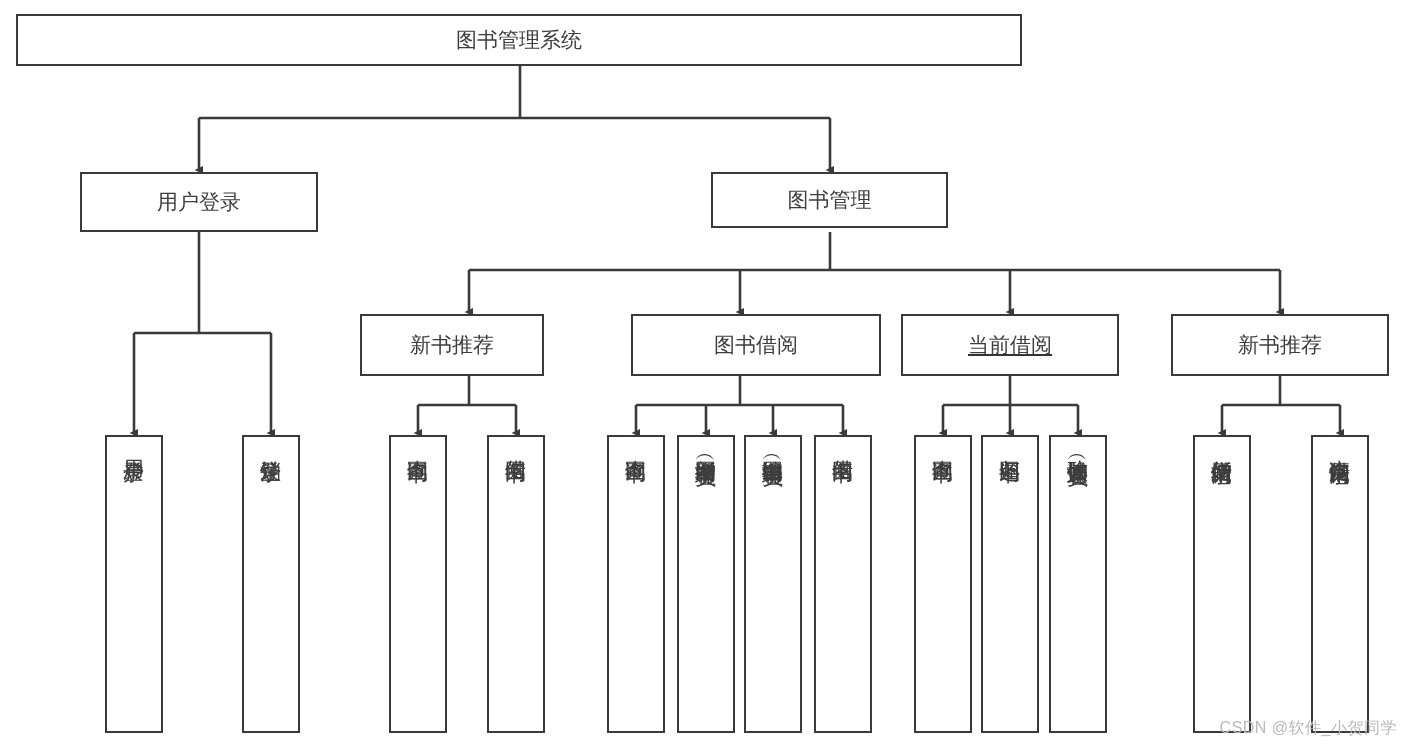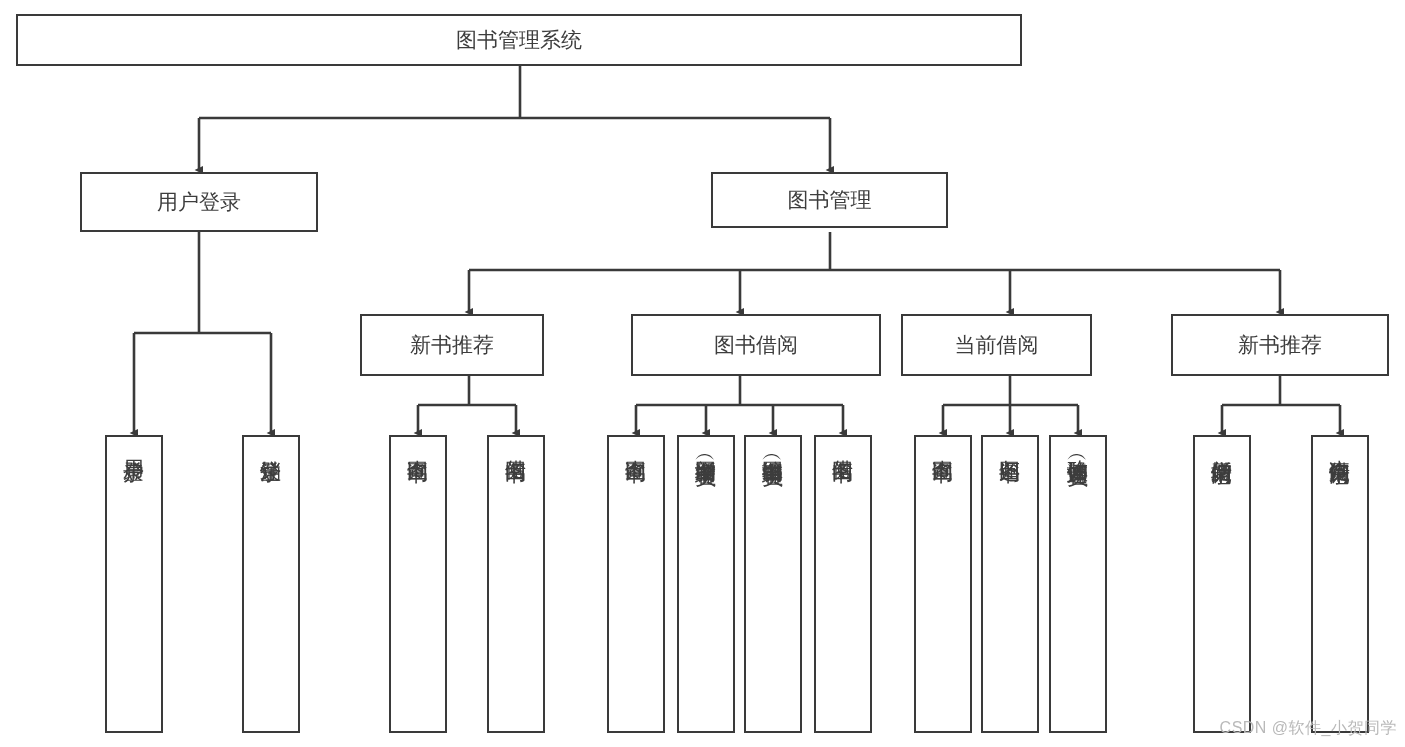--- a/index.html
+++ b/index.html
@@ -124,21 +124,21 @@
       </div>
       <div class="node horizontal" style="left: 711px; top: 172px; width: 237px; height: 56px;">
         <span class="node-label">图书管理</span>
       </div>
       <div class="node horizontal" style="left: 360px; top: 314px; width: 184px; height: 62px;">
         <span class="node-label">新书推荐</span>
       </div>
       <div class="node horizontal" style="left: 631px; top: 314px; width: 250px; height: 62px;">
         <span class="node-label">图书借阅</span>
       </div>
-      <div class="node horizontal" style="left: 901px; top: 314px; width: 191px; height: 62px;">
+      <div class="node horizontal" style="left: 901px; top: 314px; width: 218px; height: 62px; text-decoration: underline;">
         <span class="node-label">当前借阅</span>
       </div>
       <div class="node horizontal" style="left: 1171px; top: 314px; width: 218px; height: 62px;">
         <span class="node-label">新书推荐</span>
       </div>
       <div class="node vertical" style="left: 105px; top: 435px; width: 58px; height: 298px;">
         <span class="node-label">用户登录</span>
       </div>
       <div class="node vertical" style="left: 242px; top: 435px; width: 58px; height: 298px;">
         <span class="node-label">注销登录</span>

